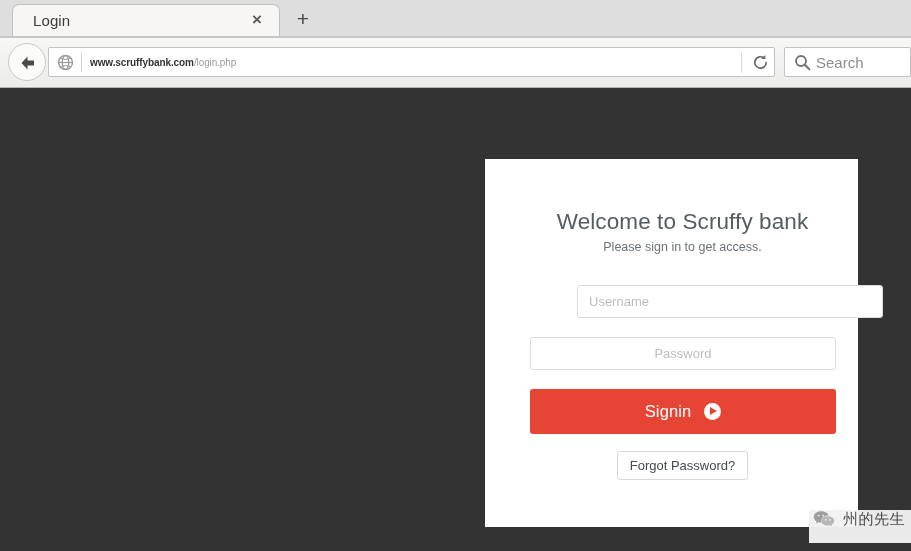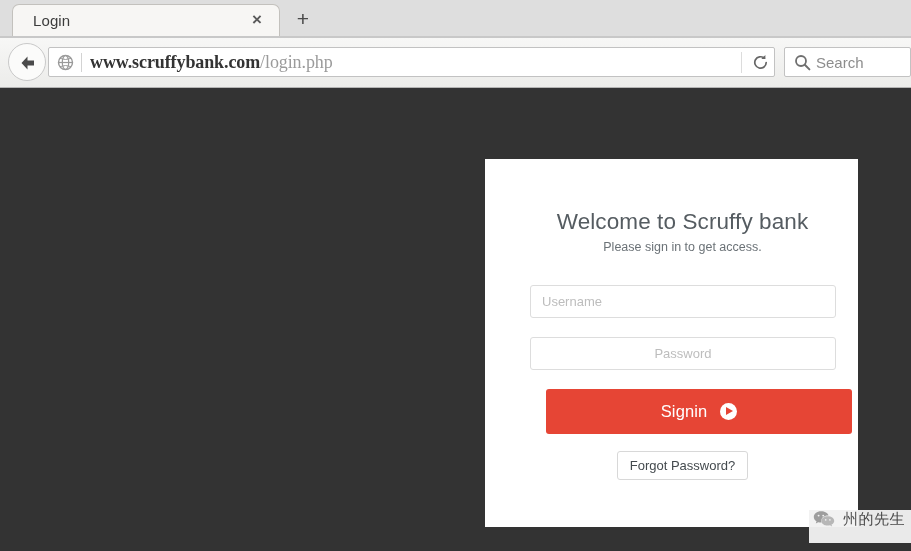--- a/index.html
+++ b/index.html
@@ -141,26 +141,25 @@
     left: 32px;
     top: 5px;
     width: 1px;
     height: 19px;
     background: #d3d3d3;
   }
   .url-text {
     position: absolute;
     left: 41px;
     top: 4px;
-    font-size: 18px;
+    font-size: 10px;
     line-height: 21px;
     color: #9b9b9b;
     white-space: nowrap;
     letter-spacing: -.1px;
-    font-family: Liberation Serif, serif;
   }
   .url-host { color: #333333; font-weight: 700; }
   .url-path { color: #9b9b9b; }
 
   .reload-button {
     position: absolute;
     left: 696px;
     top: 2px;
     width: 30px;
     height: 26px;
@@ -250,39 +249,38 @@
     border-radius: 3px;
     background: #ffffff;
     box-sizing: border-box;
     outline: none;
     font-family: "Liberation Sans", sans-serif;
     font-size: 13px;
     color: #555555;
     padding: 0 11px;
   }
   .field::placeholder { color: #bdbdbd; }
-  .field-username { top: 126px; }
+  .field-username { top: 126px; margin-left: 47px; }
   .field-password { top: 178px; text-align: center; }
 
   .signin-button {
     position: absolute;
     left: 45px;
     top: 230px;
     width: 306px;
     height: 45px;
     background: #e64535;
     border: none;
     border-radius: 3px;
     cursor: pointer;
     font-family: "Liberation Sans", sans-serif;
     display: flex;
     align-items: center;
     justify-content: center;
     gap: 13px;
-    margin-left: 16px;
   }
   .signin-label {
     font-size: 16.5px;
     color: #ffffff;
     letter-spacing: .1px;
   }
   .signin-arrow-icon {
     width: 17px;
     height: 17px;
     border-radius: 50%;

